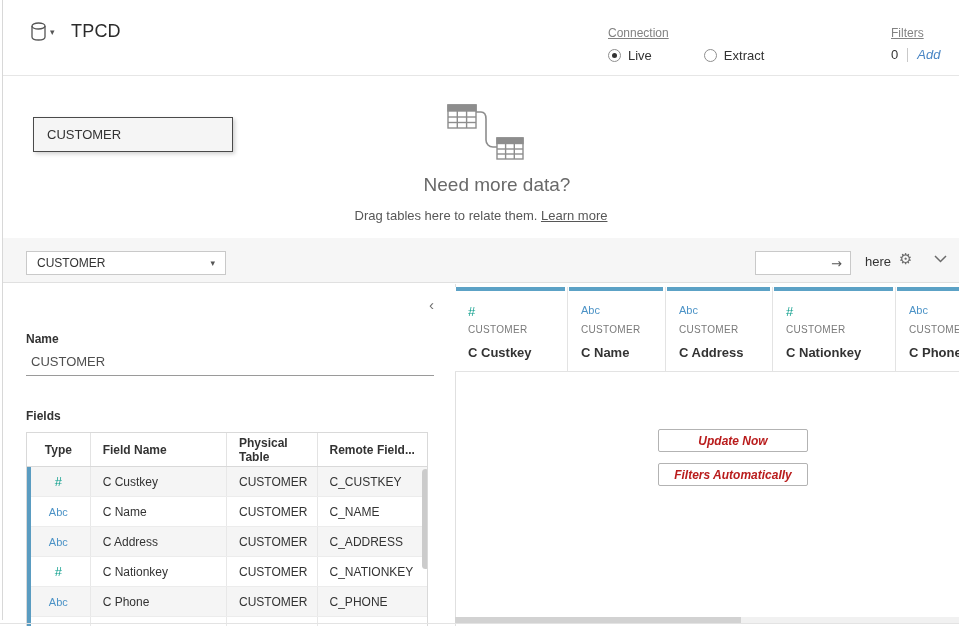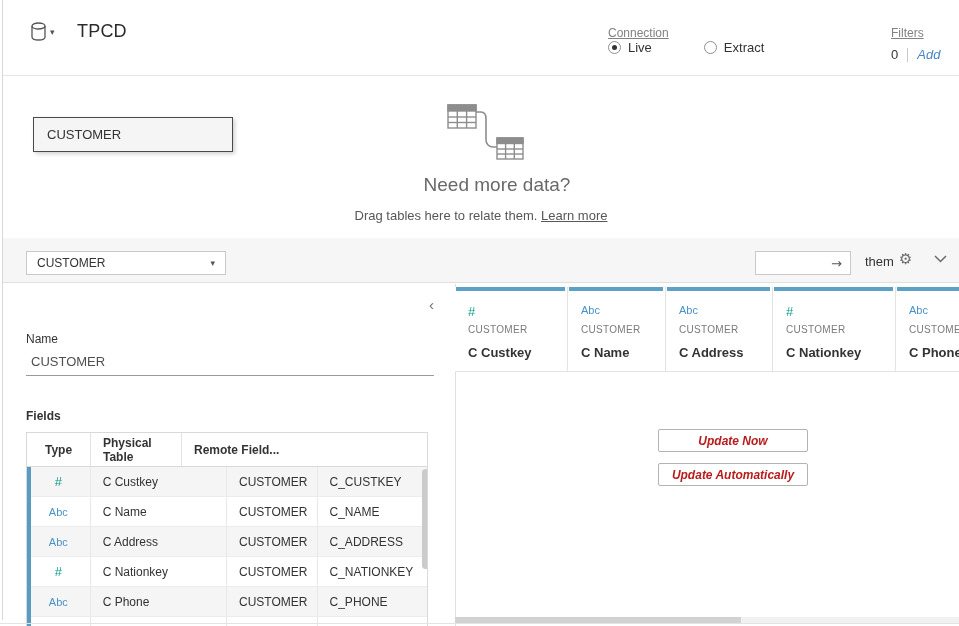--- a/index.html
+++ b/index.html
@@ -6,25 +6,25 @@
   html,body { width:959px; height:626px; }
   body { font-family:"Liberation Sans", sans-serif; background:#fff; color:#333; overflow:hidden; }
   #app { position:relative; width:959px; height:626px; background:#fff; overflow:hidden; }
 
   .left-edge-line { position:absolute; left:2px; top:0; width:1px; height:620px; background:#d8d8d8; }
 
   
   .topbar { position:absolute; left:3px; top:0; width:956px; height:76px; background:#fff; border-bottom:1px solid #e6e6e6; }
   .db-icon-wrap { position:absolute; left:27px; top:22px; display:flex; align-items:center; }
   .db-caret { font-size:9px; color:#555; margin-left:3px; }
-  .ds-title { position:absolute; left:68px; top:21px; font-size:18px; color:#2b2b2b; letter-spacing:0.2px;margin-left:6px; }
+  .ds-title { position:absolute; left:68px; top:21px; font-size:18px; color:#2b2b2b; letter-spacing:0.2px; }
 
   .conn-group { position:absolute; left:605px; top:26px; }
   .group-label { font-size:12px; color:#828282;text-decoration:underline; }
-  .radio-row { display:flex; align-items:center; }
+  .radio-row { display:flex; align-items:center; margin-top:8px; }
   .radio { width:13px; height:13px; border:1px solid #8f8f8f; border-radius:50%; background:#fff; position:relative; flex:0 0 auto; }
   .radio.checked::after { content:""; position:absolute; left:3px; top:3px; width:5px; height:5px; border-radius:50%; background:#333; }
   .radio-label { font-size:13px; color:#333; margin-left:7px; }
   .radio-item { display:flex; align-items:center; cursor:pointer; }
   .radio-item + .radio-item { margin-left:52px; }
 
   .filters-group { position:absolute; left:888px; top:26px; }
   .filters-row { display:flex; align-items:center; margin-top:7px; }
   .filters-count { font-size:13px; color:#333; }
   .filters-divider { width:1px; height:14px; background:#c9c9c9; margin:0 9px; }
@@ -47,21 +47,21 @@
   .rows-label { position:absolute; left:862px; top:16px; font-size:13px; color:#333; }
   .gear { position:absolute; left:896px; top:12px; font-size:15px; color:#6b6b6b; font-family:"DejaVu Sans", sans-serif; cursor:pointer; }
   .pane-chevron { position:absolute; left:931px; top:17px; cursor:pointer; }
 
   
   .bottom { position:absolute; left:3px; top:284px; width:956px; height:342px; background:#fff; }
   .pane-divider { position:absolute; left:452px; top:0; width:1px; height:342px; background:#e0e0e0; }
 
   
   .collapse-btn { position:absolute; left:426px; top:13px; font-size:15px; color:#6e6e6e; cursor:pointer; line-height:1; }
-  .name-label { position:absolute; left:23px; top:48px; font-size:12px; font-weight:normal; color:#333; }
+  .name-label { position:absolute; left:23px; top:48px; font-size:12px; font-weight:bold; color:#333; }
   .name-input { position:absolute; left:23px; top:64px; width:408px; height:28px; border:none; border-bottom:1px solid #9a9a9a; font-size:13px; color:#4f4f4f; display:flex; align-items:center; padding-left:5px; background:transparent; }
   .fields-label { position:absolute; left:23px; top:125px; font-size:12px; font-weight:bold; color:#333; }
 
   .meta-table { position:absolute; left:23px; top:148px; width:402px; height:246px; border:1px solid #d9d9d9; background:#fff; overflow:hidden; }
   .meta-header { display:flex; height:34px; border-bottom:1px solid #d9d9d9; background:#fff; }
   .meta-hcell { display:flex; align-items:center; padding-left:12px; font-size:12px; font-weight:bold; color:#333; border-right:1px solid #e3e3e3; height:100%; }
   .meta-hcell:last-child { border-right:none; }
   .meta-row { display:flex; height:30px; border-bottom:1px solid #ececec; }
   .meta-row.alt { background:#f5f5f5; }
   .meta-cell { display:flex; align-items:center; padding-left:12px; font-size:12px; color:#333; border-right:1px solid #e8e8e8; height:100%; overflow:hidden; white-space:nowrap; }
@@ -168,40 +168,41 @@
 
   <div class="toolbar">
     <div class="table-select">
       <span>CUSTOMER</span>
       <span class="select-caret">▾</span>
     </div>
     <div class="rows-input">
       <span></span>
       <span class="rows-arrow">→</span>
     </div>
-    <div class="rows-label">them</div>
+    <div class="rows-label">here</div>
     <div class="gear">⚙</div>
     <div class="pane-chevron">
       <svg width="13" height="8" viewBox="0 0 13 8">
           <polyline points="1,1 6.5,6.5 12,1" fill="none" stroke="#6b6b6b" stroke-width="1.5"></polyline>
         </svg>
     </div>
   </div>
 
   <div class="bottom">
     <div class="pane-divider"></div>
 
     <div class="collapse-btn">‹</div>
     <div class="name-label">Name</div>
     <div class="name-input">CUSTOMER</div>
     <div class="fields-label">Fields</div>
 
     <div class="meta-table">
       <div class="meta-header">
         <div class="meta-hcell cw-type">Type</div>
+        <div class="meta-hcell cw-name">Field Name</div>
         <div class="meta-hcell cw-table">Physical Table</div>
         <div class="meta-hcell cw-remote">Remote Field...</div>
       </div>
 
       <div class="meta-row alt">
         <div class="meta-cell cw-type">
             <span class="type-num">#</span>
           </div>
         <div class="meta-cell cw-name">C Custkey</div>
         <div class="meta-cell cw-table">CUSTOMER</div>
@@ -279,21 +280,21 @@
         <div class="grid-col" style="width:120px; border-right:none">
           <div class="grid-col-bluebar"></div>
           <div class="grid-col-type type-str">Abc</div>
           <div class="grid-col-table">CUSTOMER</div>
           <div class="grid-col-field">C Phone</div>
         </div>
       </div>
       <div class="grid-header-rule"></div>
 
       <button class="update-btn btn-now">Update Now</button>
-      <button class="update-btn btn-auto">Update Automatically</button>
+      <button class="update-btn btn-auto">Filters Automatically</button>
 
       <div class="h-scroll-track">
         <div class="h-scroll-thumb"></div>
       </div>
     </div>
   </div>
 
   <div class="bottom-rule"></div>
 </div>
 

